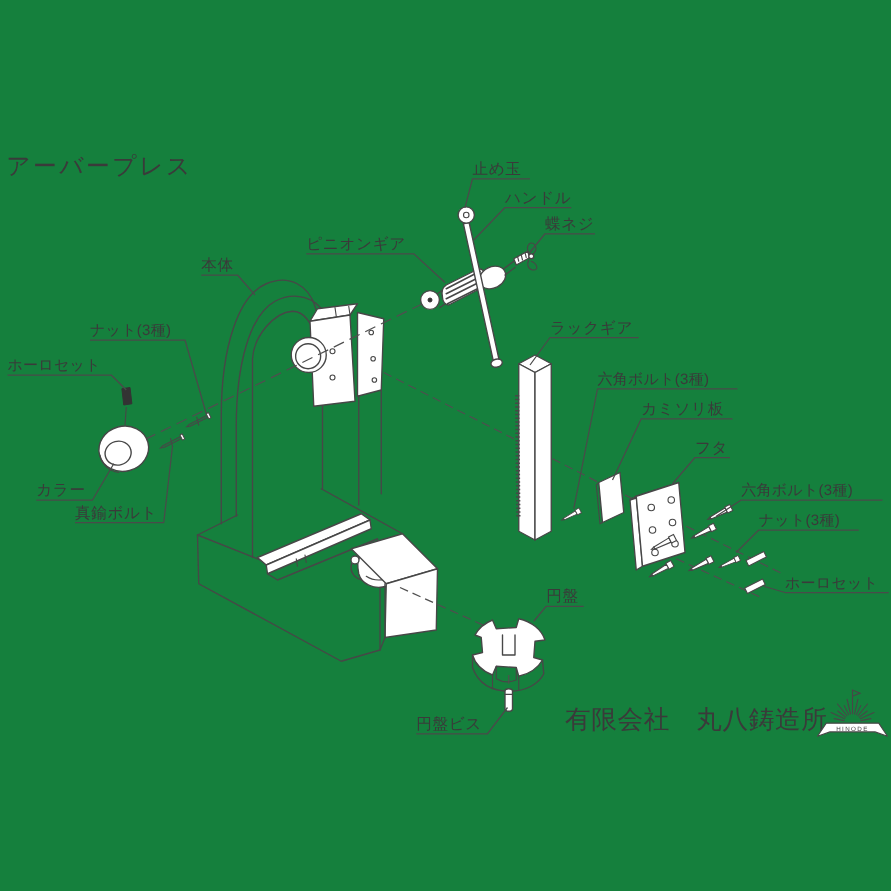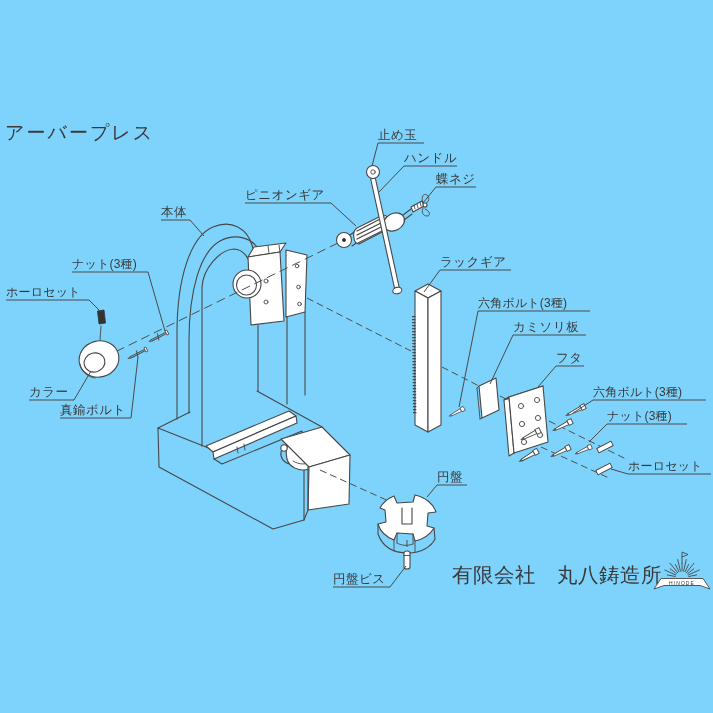--- a/index.html
+++ b/index.html
@@ -1,16 +1,16 @@
 <!DOCTYPE html>
 <html><head>
 <meta charset="utf-8">
 <style>
   html,body{margin:0;padding:0;background:#ffffff;}
-  .stage{width:713px;height:713px;background:#7dd3fc;overflow:hidden;position:relative;}
+  .stage{width:713px;height:713px;background:#15803d;overflow:hidden;position:relative;}
   svg{display:block;}
   text{fill:#3a3a3a;font-family:"Liberation Sans","DejaVu Sans",sans-serif;}
   .lbl{font-size:12.5px;letter-spacing:0.5px;}
   .lbl-s{font-size:12px;letter-spacing:0.2px;}
   .ttl{font-size:19px;letter-spacing:2px;}
   .company{font-size:20.5px;letter-spacing:0.5px;}
   .logo-t{font-size:5px;letter-spacing:1.1px;}
   .ln{stroke:#474747;stroke-width:1.1;fill:none;stroke-linecap:round;stroke-linejoin:round;}
   .lnf{stroke:#474747;stroke-width:1.1;fill:#ffffff;stroke-linejoin:round;}
   .thin{stroke:#474747;stroke-width:0.9;fill:none;stroke-linecap:round;}

